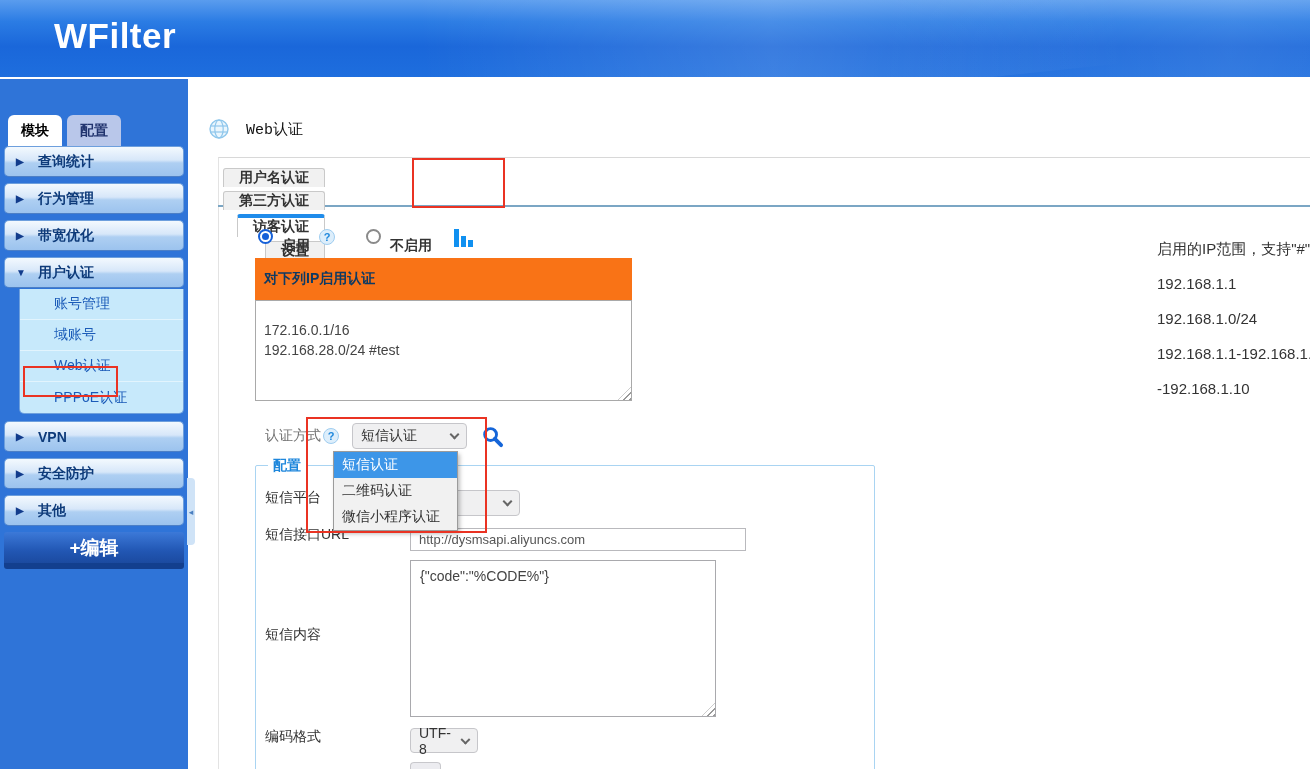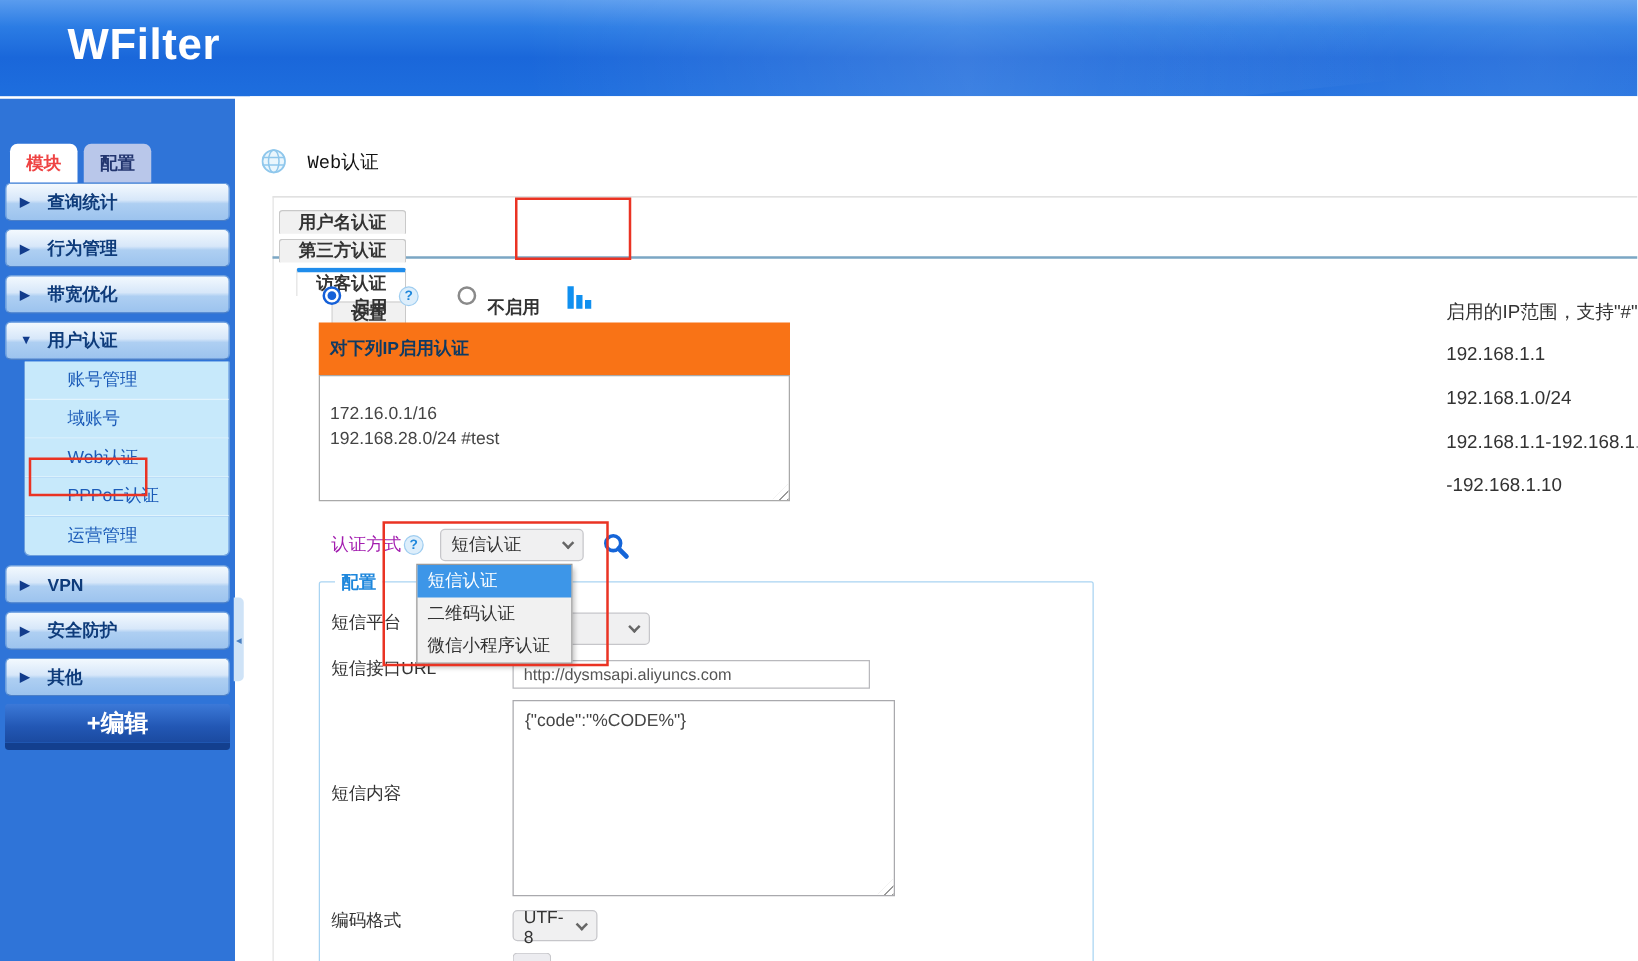--- a/index.html
+++ b/index.html
@@ -27,21 +27,21 @@
   
   .sidebar {
     position:absolute; left:0; top:77px; width:188px; height:692px;
     background:#2f74d8; border-top:2px solid #ffffff;
   }
   .side-tabs { position:absolute; left:8px; top:36px; display:flex; gap:5px; }
   .side-tab {
     height:31px; padding:0 13px; display:flex; align-items:center;
     border-radius:6px 6px 0 0; font-weight:bold; font-size:14px; cursor:pointer;
   }
-  .side-tab.active { background:#ffffff; color:#ef4444; }
+  .side-tab.active { background:#ffffff; color:#000000; }
   .side-tab.inactive { background:#b9c7ea; color:#22356f; }
   .side-menu { position:absolute; left:4px; top:67px; width:180px; }
   .m-group {
     height:31px; margin-bottom:6px; border-radius:5px;
     background:linear-gradient(180deg,#f3f9fe 0%,#d7e7f9 45%,#aecff2 55%,#9cc3ee 100%);
     border:1px solid #6d9fdd; border-bottom-color:#4c7fc6;
     display:flex; align-items:center; padding-left:11px; gap:11px;
     color:#0e3b7a; font-weight:bold; font-size:14px; cursor:pointer;
   }
   .m-arrow { font-size:10px; color:#123c8c; width:11px; }
@@ -119,21 +119,21 @@
     background:repeating-linear-gradient(315deg,#999 0 1.5px,transparent 1.5px 4.5px);
     clip-path:polygon(100% 0,100% 100%,0 100%); pointer-events:none;
   }
   .grip-ip { left:418px; top:310px; }
   .grip-sms { left:502px; top:626px; }
   
   .help-panel { position:absolute; left:957px; top:163px; width:200px; z-index:2; }
   .help-line { white-space:nowrap; color:#333; font-size:15px; height:14px; margin-bottom:21px; }
   
   .auth-row { position:absolute; left:65px; top:346px; display:flex; align-items:center; z-index:2; }
-  .auth-label { color:#a21caf; }
+  .auth-label { color:#737373; }
   .select {
     height:26px; background:#f0f0f1; border:1px solid #c6c6ca; border-radius:4px;
     display:flex; align-items:center; padding:0 8px; color:#333; font-size:14px; cursor:pointer;
   }
   .chevron { width:7px; height:7px; border-right:2px solid #666; border-bottom:2px solid #666;
     transform:rotate(45deg); margin-left:auto; margin-bottom:3px; }
   .sel-auth { width:115px; margin-left:13px; }
   .mag { width:23px; height:23px; margin-left:14px; cursor:pointer; }
   
   .dropdown {
@@ -151,21 +151,21 @@
     position:absolute; left:12px; top:-9px; background:#fff; padding:0 5px;
     color:#1e87dc; font-weight:bold; font-size:14px;
   }
   .f-label { position:absolute; color:#333; font-size:14px; z-index:3; }
   .lbl-platform { left:65px; top:412px; }
   .lbl-url { left:65px; top:449px; }
   .lbl-content { left:65px; top:549px; }
   .lbl-encoding { left:65px; top:651px; }
   .sel-platform { position:absolute; left:210px; top:413px; width:110px; z-index:3; }
   .url-input {
-    position:absolute; left:210px; top:451px; width:286px; height:23px; z-index:3;
+    position:absolute; left:210px; top:451px; width:336px; height:23px; z-index:3;
     border:1px solid #b9b9bd; background:#fff; padding:0 8px; font-size:13px; color:#555;
     font-family:"Liberation Sans", sans-serif; outline:none;
   }
   .sms-textarea {
     position:absolute; left:210px; top:483px; width:306px; height:157px; z-index:3;
     border:1px solid #a9a9ad; background:#fff; padding:7px 9px; font-size:14px; color:#444;
     font-family:"Liberation Sans", sans-serif; resize:none; outline:none;
   }
   .sel-encoding { position:absolute; left:210px; top:651px; width:68px; height:25px; z-index:3; }
   .sel-encoding .chevron { margin-left:7px; }
@@ -215,23 +215,20 @@
         <span>账号管理</span>
       </div>
       <div class="m-sub">
         <span>域账号</span>
       </div>
       <div class="m-sub">
         <span>Web认证</span>
       </div>
       <div class="m-sub">
         <span>PPPoE认证</span>
-      </div>
-      <div class="m-sub">
-        <span>运营管理</span>
       </div>
     </div>
     <div class="m-group">
       <span class="m-arrow">▶</span>
       <span>VPN</span>
     </div>
     <div class="m-group">
       <span class="m-arrow">▶</span>
       <span>安全防护</span>
     </div>

